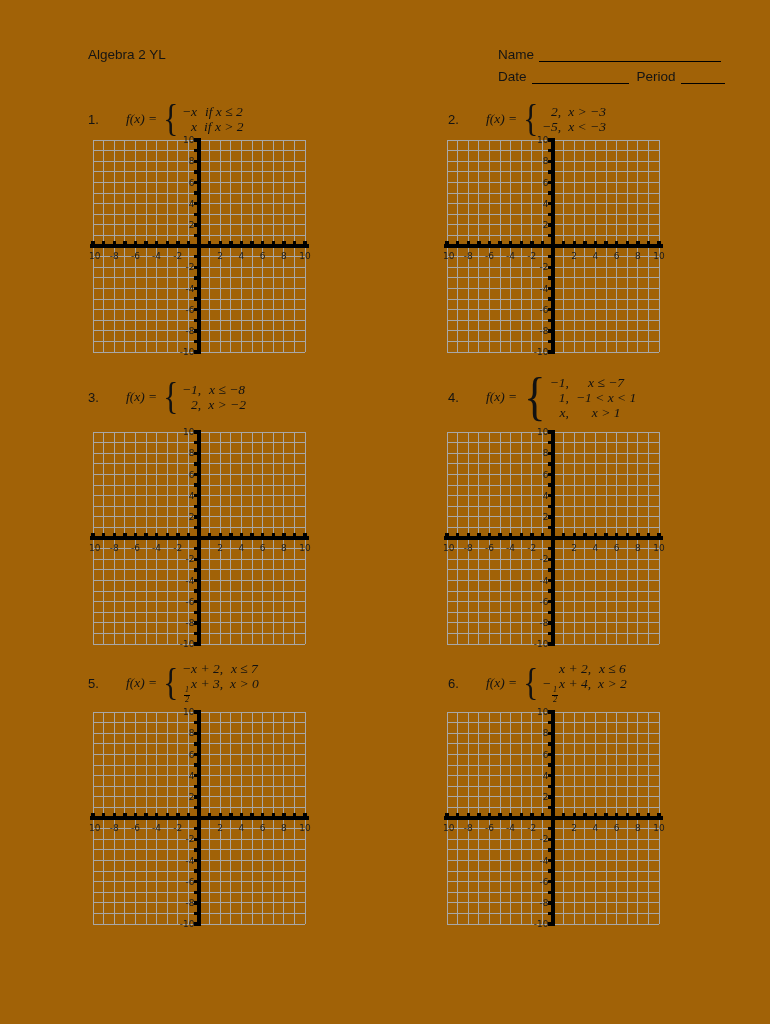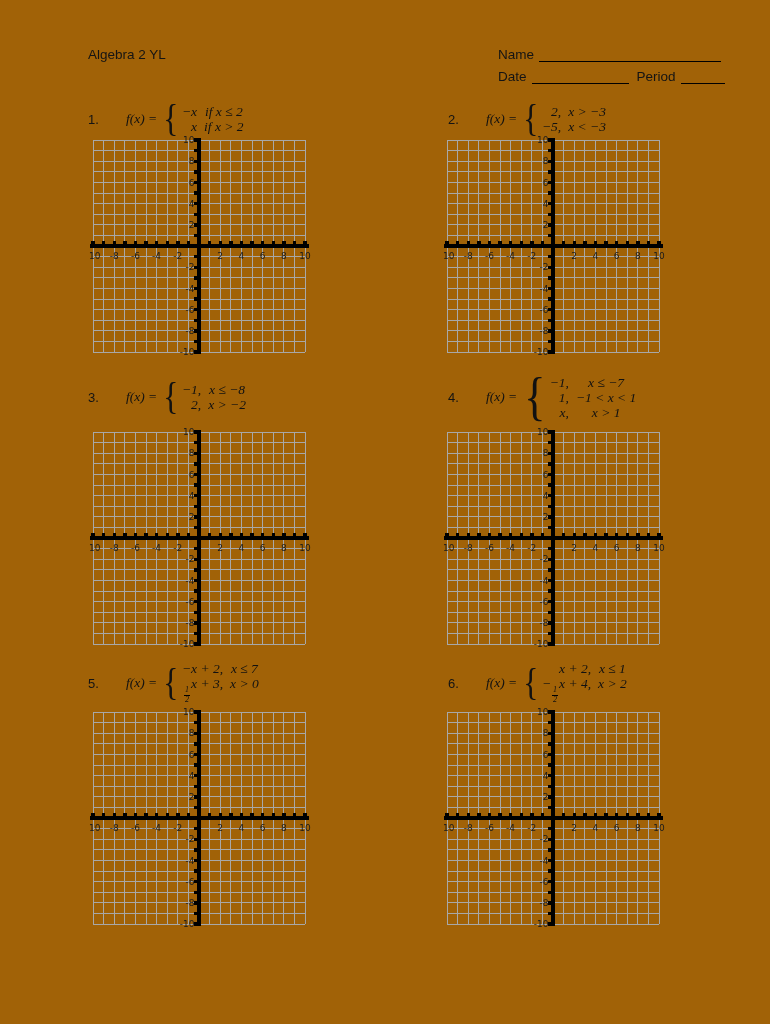--- a/index.html
+++ b/index.html
@@ -676,21 +676,21 @@
           <text x="105.5" y="9.2" text-anchor="end">10</text>
         </g>
       </svg>
       <div class="stmt" style="left: 448px; top: 659px;">
         <span class="pnum">6.</span>
         <span class="eq">
           <span class="fx">f(x) =</span>
           <span class="brace b2">{</span>
           <span class="cases">
             <span class="expr">x + 2,</span>
-            <span class="cond">x ≤ 1</span>
+            <span class="cond">x ≤ 6</span>
             <span class="expr">−<span class="frac"><span class="fnum">1</span><span class="fden">2</span></span>x + 4,</span>
             <span class="cond">x &gt; 2</span>
           </span>
         </span>
       </div>
       <svg width="224" height="226" viewBox="0 0 224 226" class="gridplot" style="left: 443px; top: 706px;">
         <g stroke="#a8a8a8" stroke-width="1" shape-rendering="crispEdges">
           <line x1="4" y1="6" x2="4" y2="218"></line>
           <line x1="4" y1="6" x2="216" y2="6"></line>
           <line x1="14.6" y1="6" x2="14.6" y2="218"></line>

